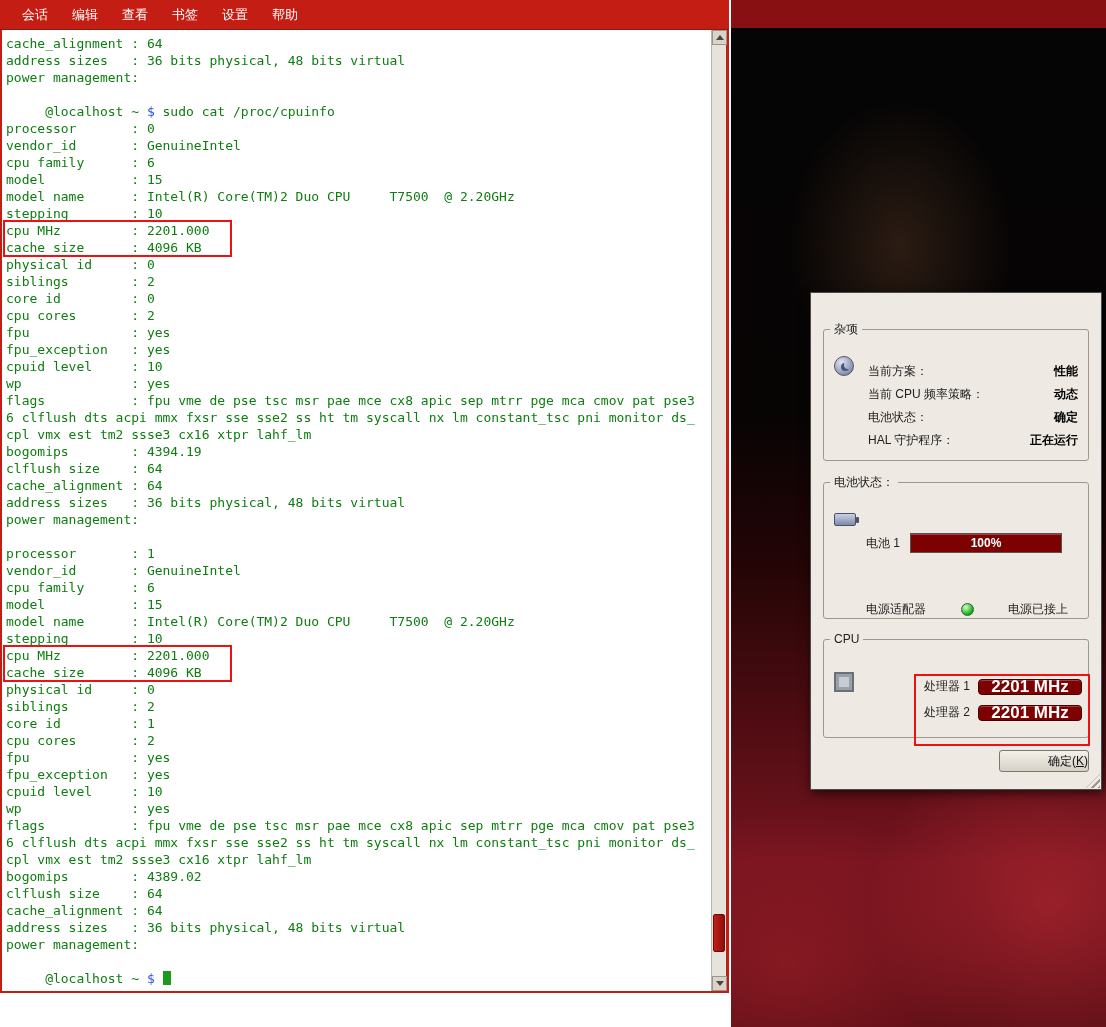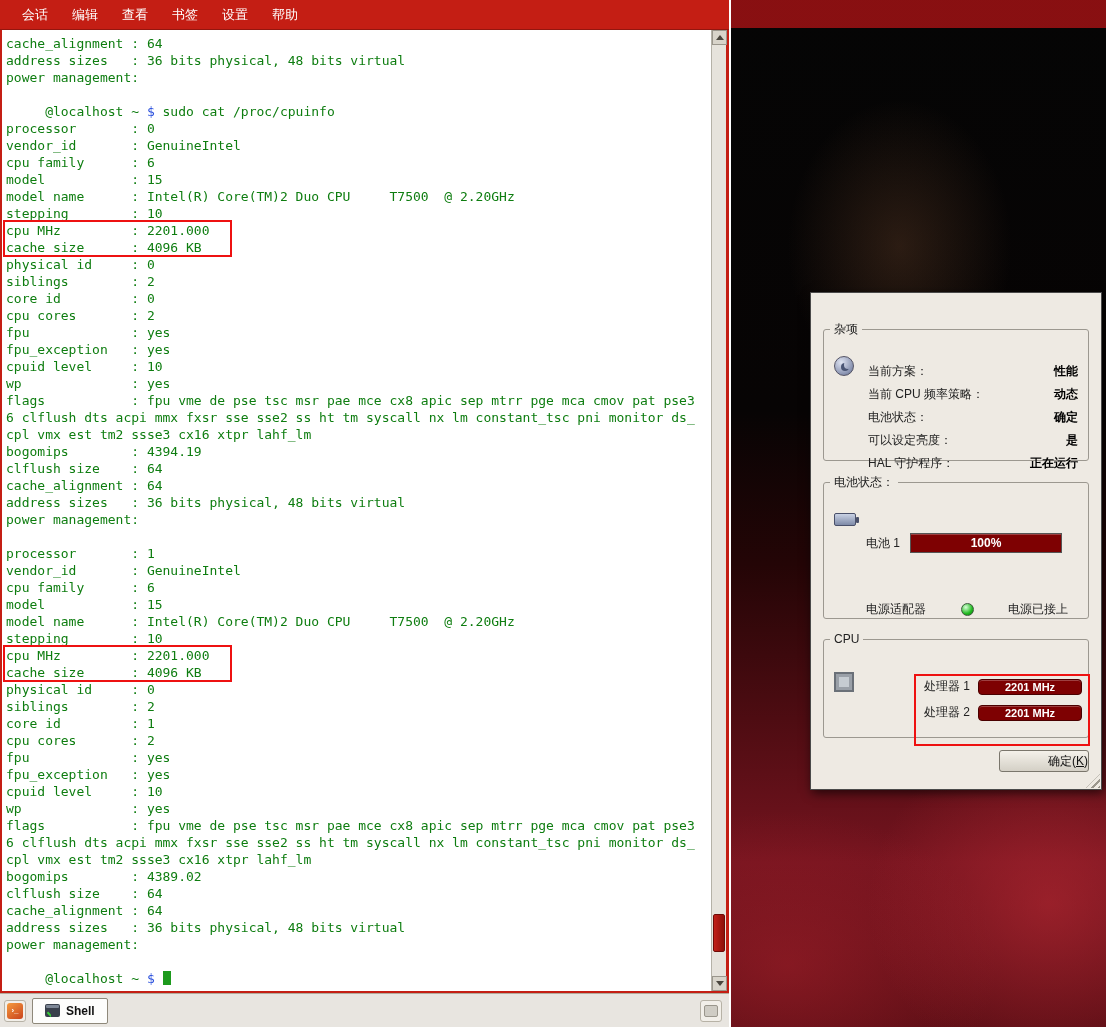--- a/index.html
+++ b/index.html
@@ -112,21 +112,21 @@
   .led { width:13px; height:13px; border-radius:50%; border:1px solid #3c5a3c;
     background:radial-gradient(circle at 35% 30%,#d9ffd9,var(--led-green,#22bb22) 60%,#0e7a0e); }
 
   .grp.cpu { height:106px; margin-top:13px; }
   .chip { left:10px; top:26px; width:20px; height:20px; background:#9aa0a8; border:2px solid #6a7078; }
   .chip::after { content:""; position:absolute; left:3px; top:3px; right:3px; bottom:3px; background:#c6ccd2; }
   .cpu-rows { position:absolute; left:100px; top:32px; }
   .c-row { display:flex; align-items:center; gap:8px; margin-bottom:9px; }
   .c-label { font-size:12px; color:#222; white-space:nowrap; }
   .badge { width:104px; height:16px; background:var(--status-dark-red,#7e0102); border:1px solid #4a0000;
-    box-shadow:inset 0 1px 0 rgba(255,255,255,.25); color:#fff; font-size:11px; font-weight:bold;
+    box-shadow:inset 0 1px 0 rgba(255,255,255,.25); color:#fff; font-size:17px; font-weight:bold;
     display:flex; align-items:center; justify-content:center; border-radius:4px; }
   .cpu-annotation { position:absolute; left:90px; top:28px; width:176px; height:72px;
     border:2px solid var(--annotation-red,#ee1111); pointer-events:none; }
 
   .dlg-footer { display:flex; justify-content:flex-end; margin-top:12px; }
   .ok-btn { min-width:66px; height:22px; font-size:12px; color:#111;
     background:linear-gradient(180deg,#f4f1ea,#d4d0c6); border:1px solid #7a766c; border-radius:3px;padding-left:48px; }
   .resize-grip { position:absolute; right:1px; bottom:1px; width:14px; height:14px;
     background:repeating-linear-gradient(135deg, transparent 0 3px, #9a968c 3px 5px);
     clip-path:polygon(100% 0,100% 100%,0 100%); }
@@ -154,32 +154,20 @@
         </div>
         <div class="sb-track">
           <div class="sb-thumb"></div>
         </div>
         <div class="sb-btn sb-down">
           <span class="arrow down"></span>
         </div>
       </div>
     </div>
 
-    <div class="tabbar">
-      <div class="tb-btn">
-        <span class="ns-icon"></span>
-      </div>
-      <div class="tab">
-        <span class="tab-icon"></span>
-        <span class="tab-label">Shell</span>
-      </div>
-      <div class="tb-btn right">
-        <span class="sl-icon"></span>
-      </div>
-    </div>
   </div>
 
   <div class="desktop"></div>
 
   <div class="dialog">
 
     <div class="dlg-body">
       <fieldset class="grp misc">
         <legend>杂项</legend>
         <div class="grp-icon kpower"></div>
@@ -188,24 +176,20 @@
               <span class="m-label">当前方案：</span>
               <span class="m-value">性能</span>
             </div>
             <div class="m-row">
               <span class="m-label">当前 CPU 频率策略：</span>
               <span class="m-value">动态</span>
             </div>
             <div class="m-row">
               <span class="m-label">电池状态：</span>
               <span class="m-value">确定</span>
-            </div>
-            <div class="m-row">
-              <span class="m-label">可以设定亮度：</span>
-              <span class="m-value">是</span>
             </div>
             <div class="m-row">
               <span class="m-label">HAL 守护程序：</span>
               <span class="m-value">正在运行</span>
             </div>
           </div>
       </fieldset>
 
       <fieldset class="grp battery">
         <legend>电池状态：</legend>

